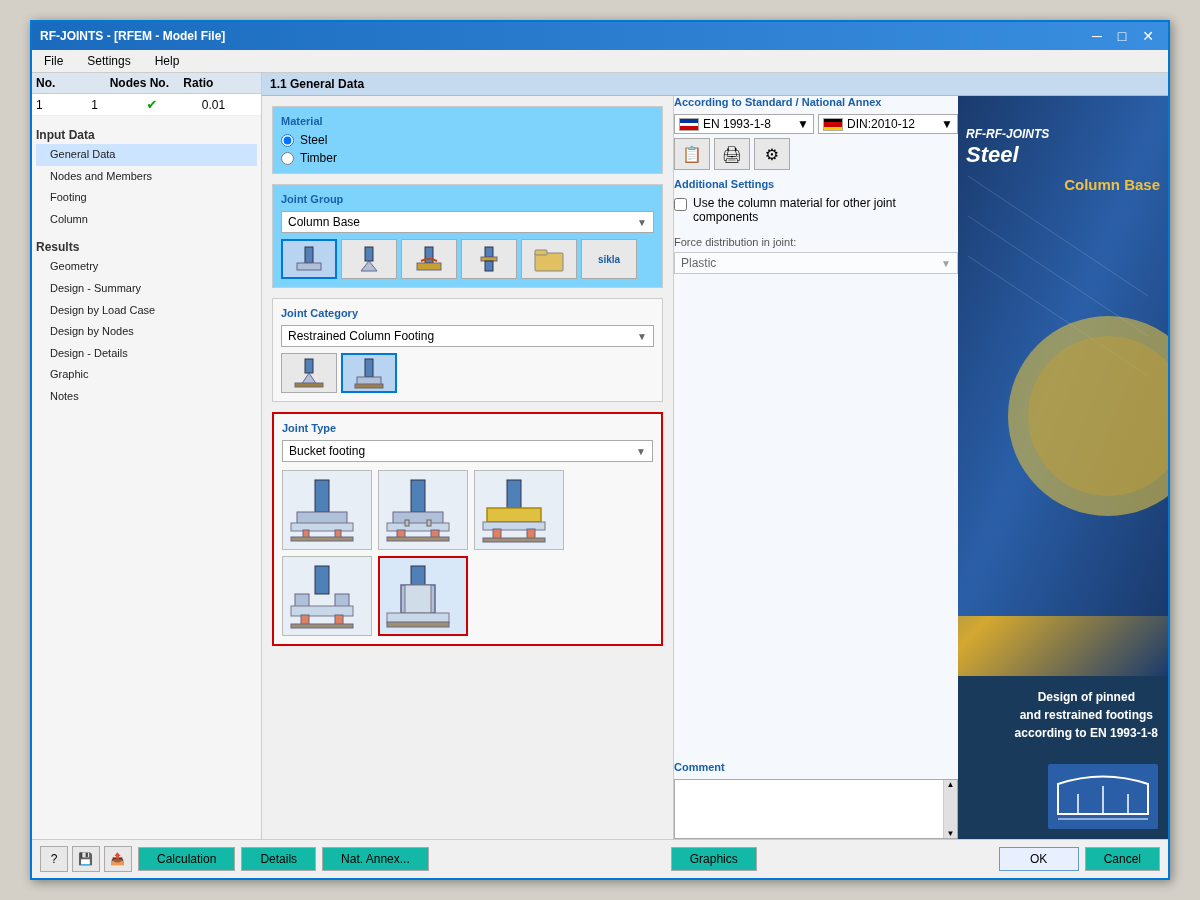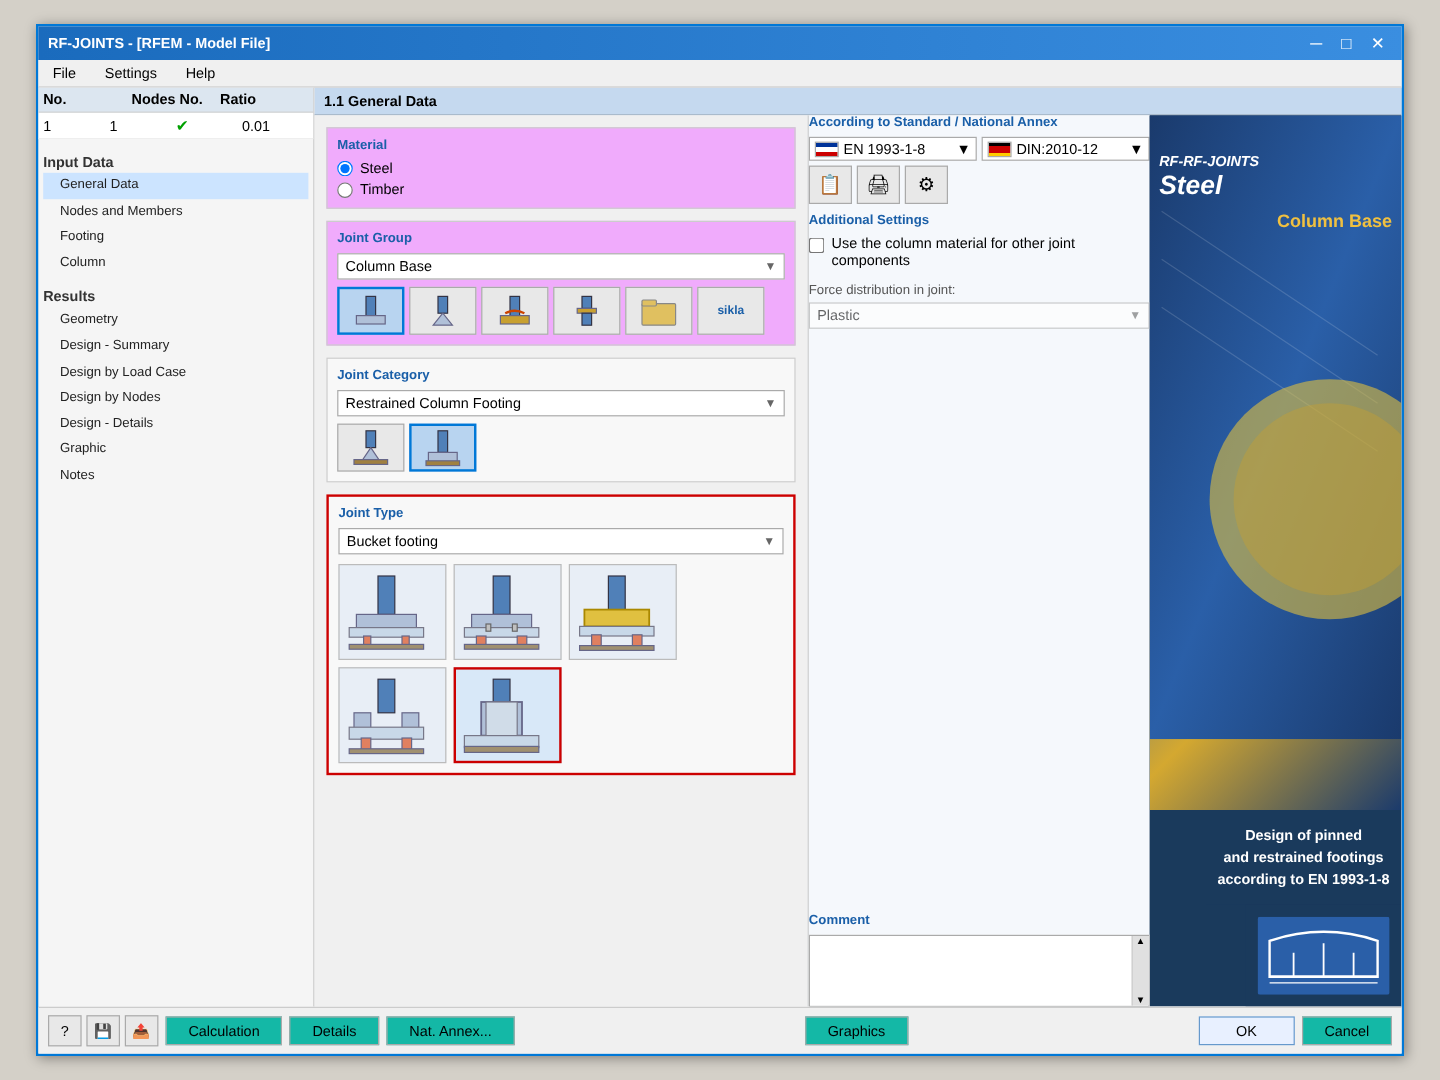--- a/index.html
+++ b/index.html
@@ -15,21 +15,21 @@
     .table-header { display: flex; background: #dce6f0; border-bottom: 1px solid #ccc; padding: 3px 4px; font-weight: bold; font-size: 11px; }
     .table-header span { flex: 1; }
     .table-row-data { display: flex; background: #fff; padding: 3px 4px; border-bottom: 1px solid #eee; font-size: 11px; align-items: center; }
     .table-row-data span { flex: 1; }
     .check-icon { color: #00a000; font-size: 13px; margin-right: 2px; }
     .tree-section { flex: 1; padding: 6px 4px; overflow-y: auto; }
     .tree-group { font-weight: bold; margin-top: 6px; margin-bottom: 2px; font-size: 12px; color: #333; }
     .tree-item { padding: 2px 20px 2px 14px; cursor: pointer; font-size: 11px; color: #222; line-height: 1.6; }
     .tree-item.active { background: #cce4ff; }
     .section-header { background: #c5d9ef; padding: 4px 8px; font-weight: bold; font-size: 12px; border-bottom: 1px solid #aabbcc; }
-    .form-section { background: #f0abfc; border: 1px solid #ccc; padding: 8px; }
+    .form-section { background: #7dd3fc; border: 1px solid #ccc; padding: 8px; }
     .form-section-title { color: #1a5fa8; font-weight: bold; margin-bottom: 6px; font-size: 11px; }
     .radio-group { display: flex; flex-direction: column; gap: 4px; }
     .radio-row { display: flex; align-items: center; gap: 6px; cursor: pointer; }
     .dropdown { border: 1px solid #aaa; background: white; padding: 3px 6px; font-size: 11px; cursor: pointer; display: flex; justify-content: space-between; align-items: center; }
     .dropdown-full { width: 100%; }
     .dropdown-arrow { font-size: 10px; color: #666; }
     .icon-row { display: flex; gap: 4px; margin-top: 6px; }
     .icon-btn { width: 56px; height: 40px; border: 1px solid #aaa; background: #e8e8e8; display: flex; align-items: center; justify-content: center; cursor: pointer; font-size: 18px; }
     .icon-btn.active { background: #b8d4f0; border: 2px solid #0078d7; }
     .joint-category-section { background: #f8f8f8; border: 1px solid #ccc; padding: 8px; }

